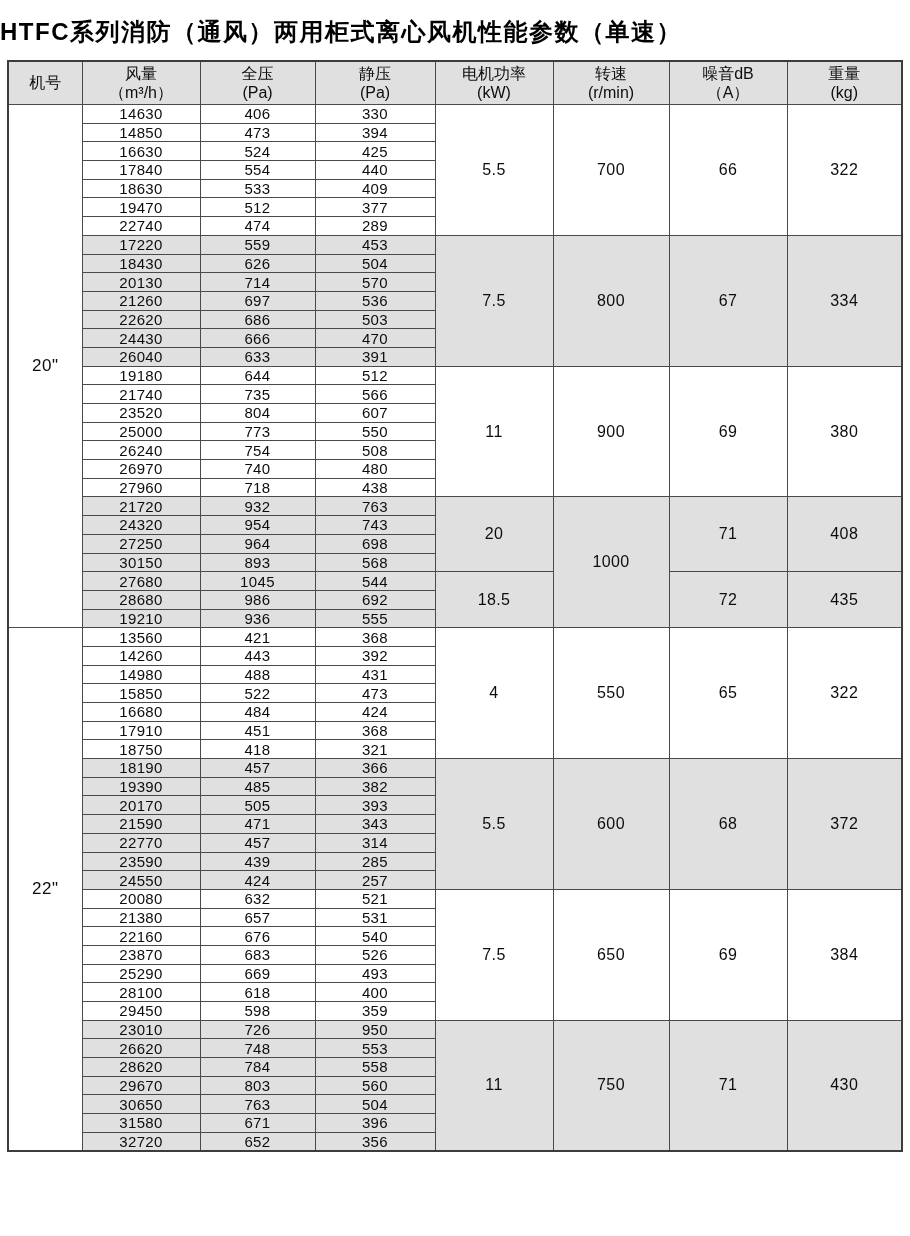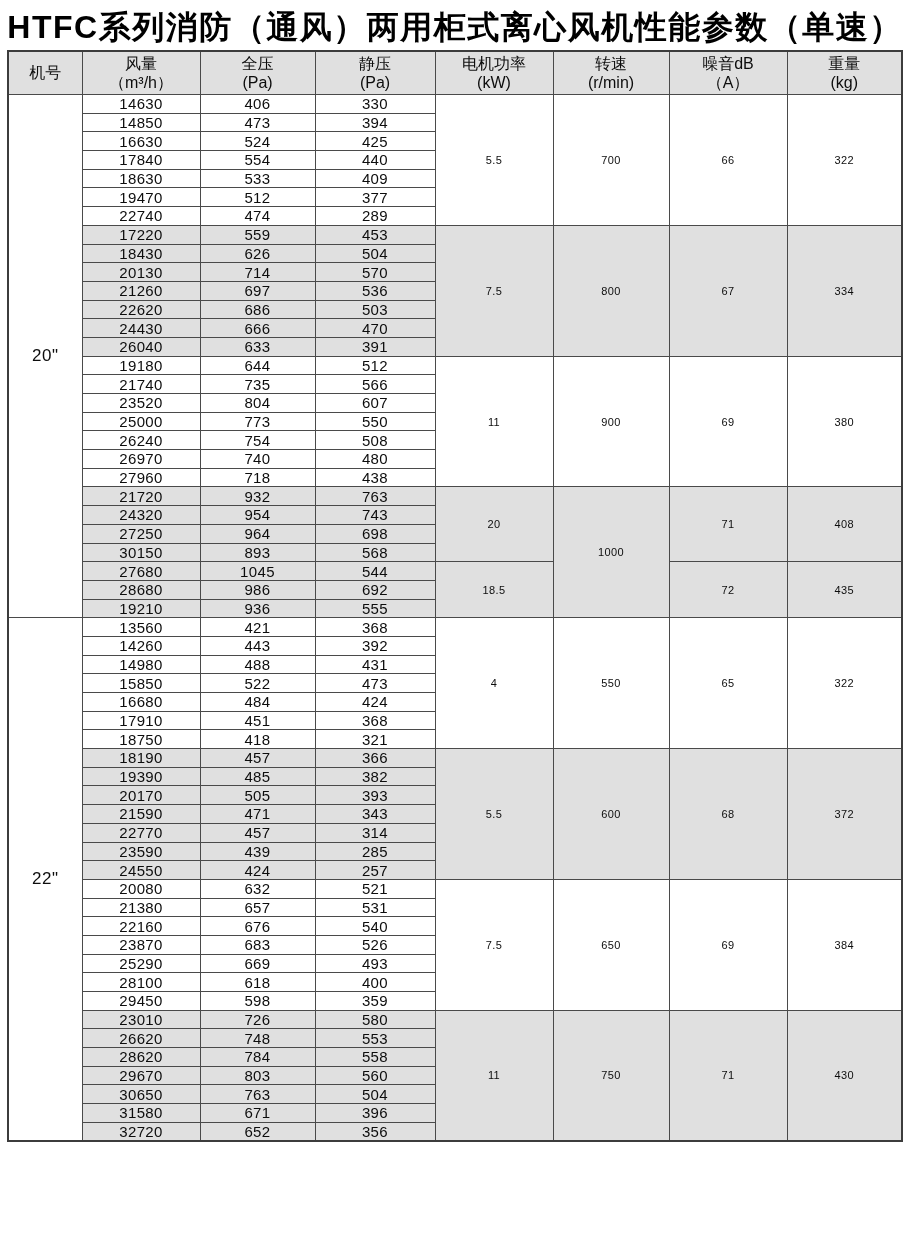--- a/index.html
+++ b/index.html
@@ -11,25 +11,25 @@
     font-family: "Liberation Sans", "DejaVu Sans", sans-serif;
     color: #0d0d0d;
     overflow: hidden;
   }
   .page {
     width: 910px;
     height: 1236px;
     box-sizing: border-box;
   }
   .page-title {
-    text-align: center;
+    text-align: left;
     font-weight: bold;
-    font-size: 32px;
+    font-size: 24px;
     letter-spacing: 1.5px;
-    padding-top: 6px;
+    padding-top: 16px;
     height: 38px;
     color: #000000;
     white-space: nowrap;
   }
   table.spec {
     border-collapse: collapse;
     table-layout: fixed;
     width: 894px;
     margin: 6px auto 0 auto;
     border: 2px solid #3c3c3c;
@@ -61,21 +61,21 @@
   }
   td.shaded {
     background: #e0e0e0;
   }
   td.model-cell {
     background: #ffffff;
     font-size: 17px;
     letter-spacing: 0.5px;
   }
   td.merged {
-    font-size: 11px;
+    font-size: 16px;
   }
 </style>
 </head>
 <body>
 
 <div class="page">
   <div class="page-title">HTFC系列消防（通风）两用柜式离心风机性能参数（单速）</div>
 
   <table class="spec">
     <colgroup>
@@ -398,21 +398,21 @@
           <td class="num">400</td>
         </tr>
         <tr>
           <td class="num">29450</td>
           <td class="num">598</td>
           <td class="num">359</td>
         </tr>
         <tr>
           <td class="num shaded">23010</td>
           <td class="num shaded">726</td>
-          <td class="num shaded">580</td>
+          <td class="num shaded">950</td>
           <td class="merged shaded" rowspan="7">11</td>
           <td class="merged shaded" rowspan="7">750</td>
           <td class="merged shaded" rowspan="7">71</td>
           <td class="merged shaded" rowspan="7">430</td>
         </tr>
         <tr>
           <td class="num shaded">26620</td>
           <td class="num shaded">748</td>
           <td class="num shaded">553</td>
         </tr>

